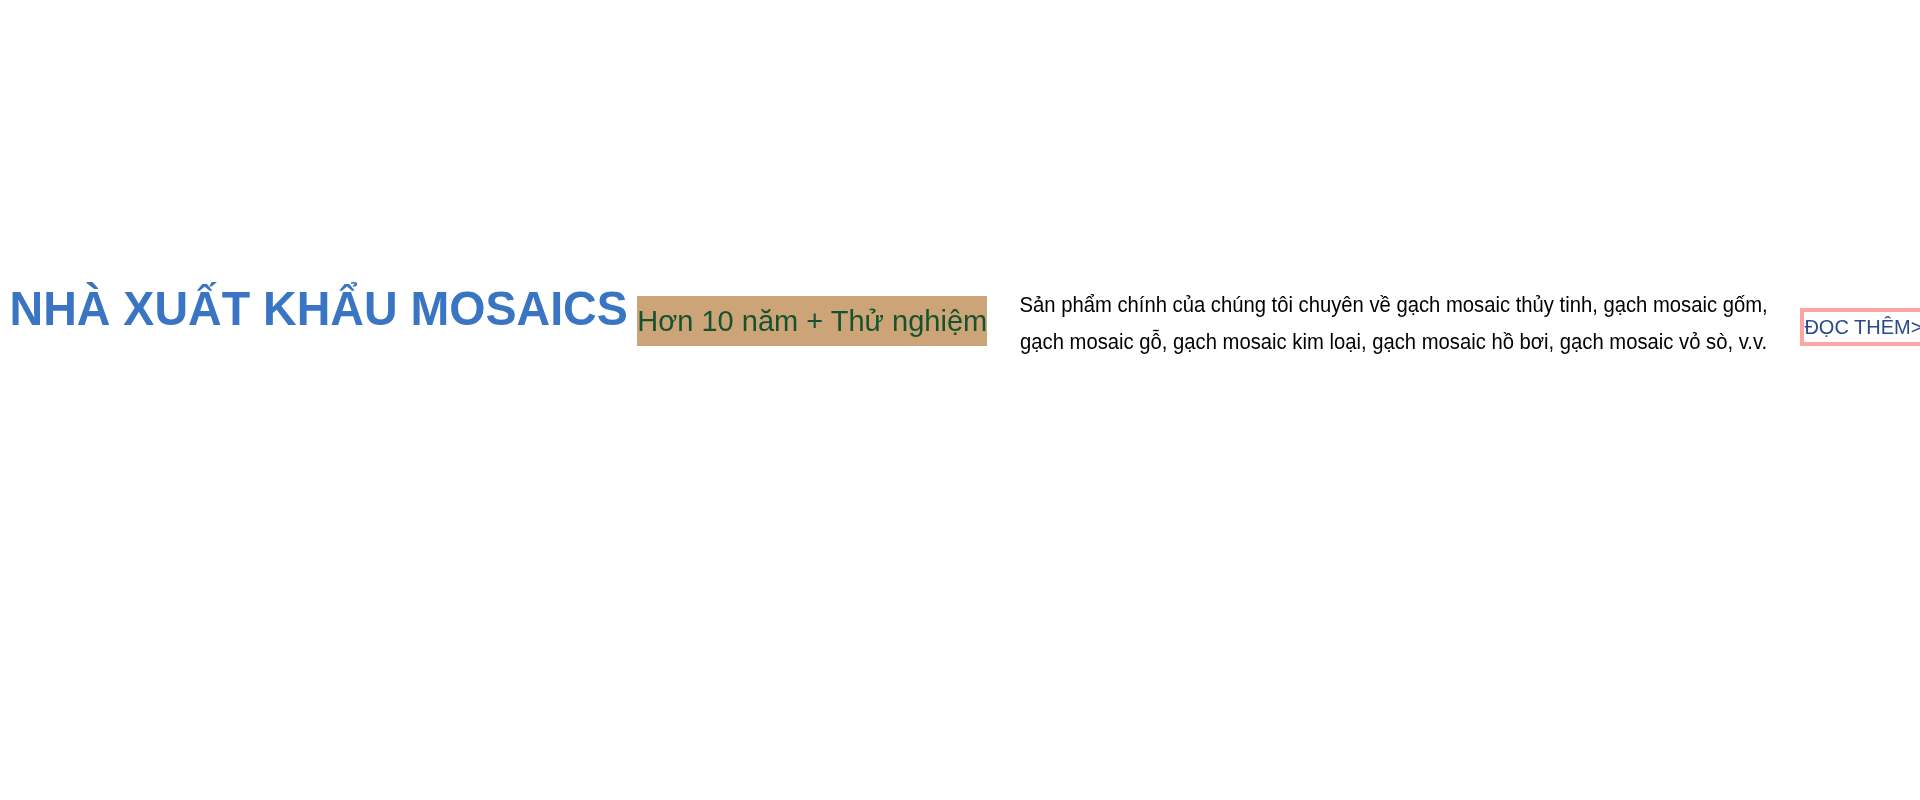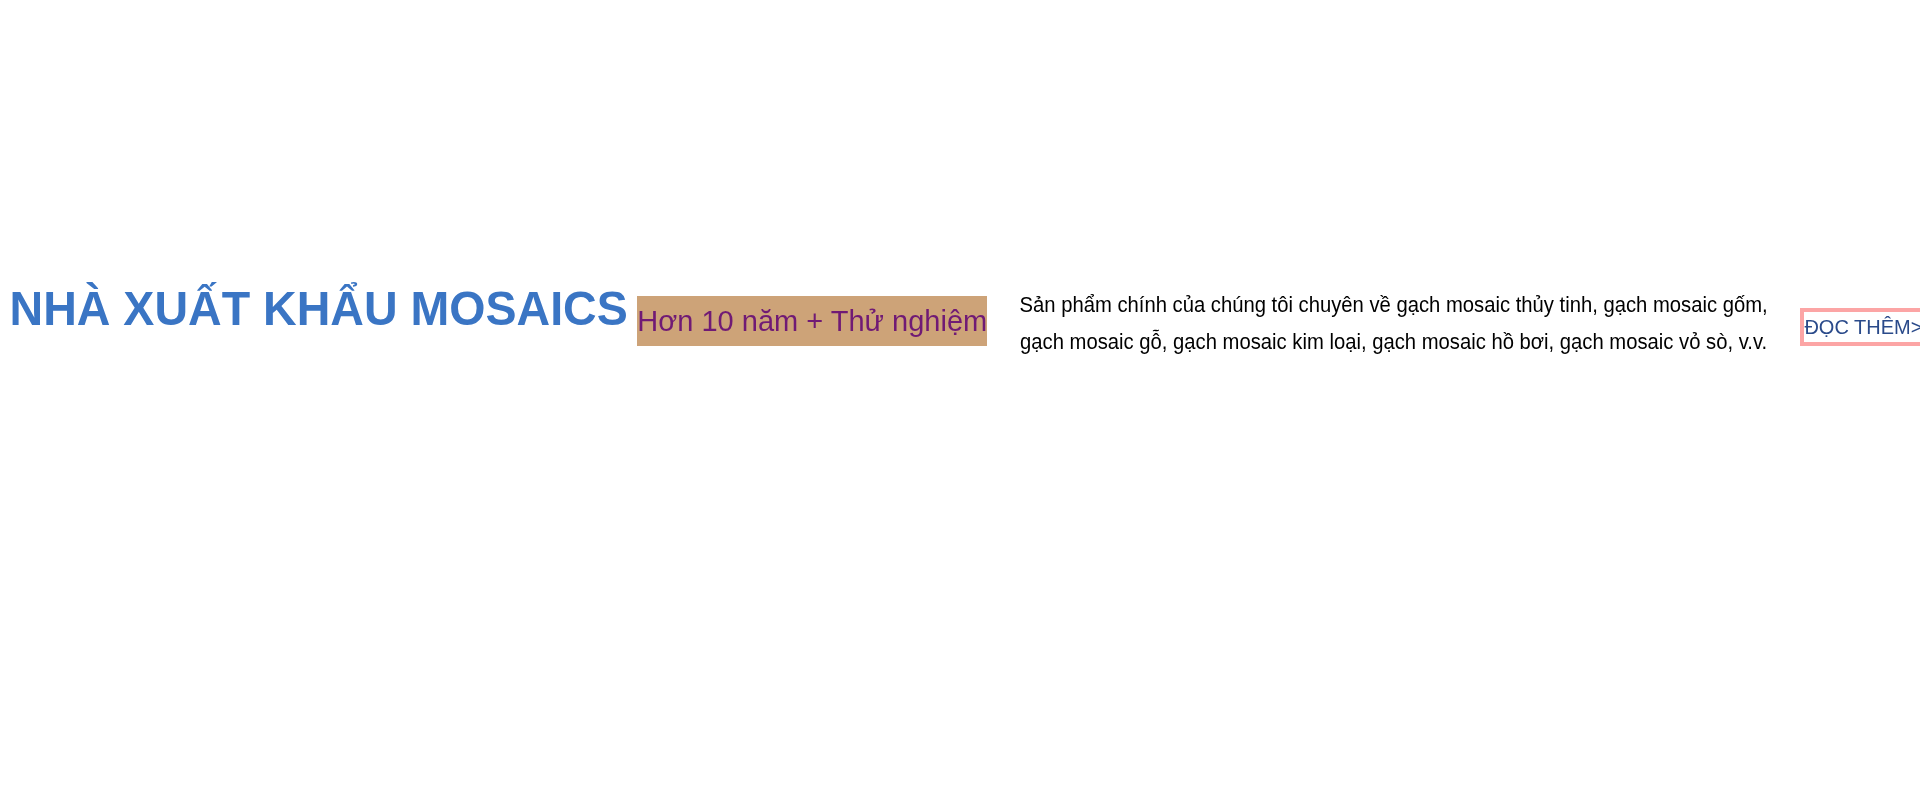--- a/index.html
+++ b/index.html
@@ -36,21 +36,21 @@
   .experience-banner {
     margin-top: 24px;
     width: 456px;
     height: 50px;
     background: #cda378;
     display: flex;
     align-items: center;
     justify-content: center;
   }
   .experience-banner-label {
-    color: #701a75;
+    color: #14532d;
     font-size: 29px;
     line-height: 1;
     white-space: nowrap;
   }
   .description {
     margin: 28px 0 0 0;
     font-size: 22px;
     line-height: 37px;
     color: #000000;
     text-align: center;

